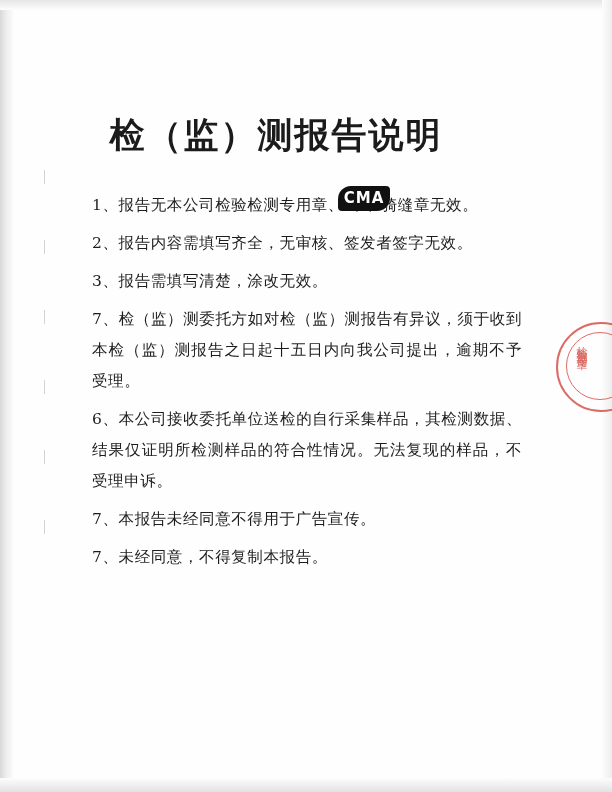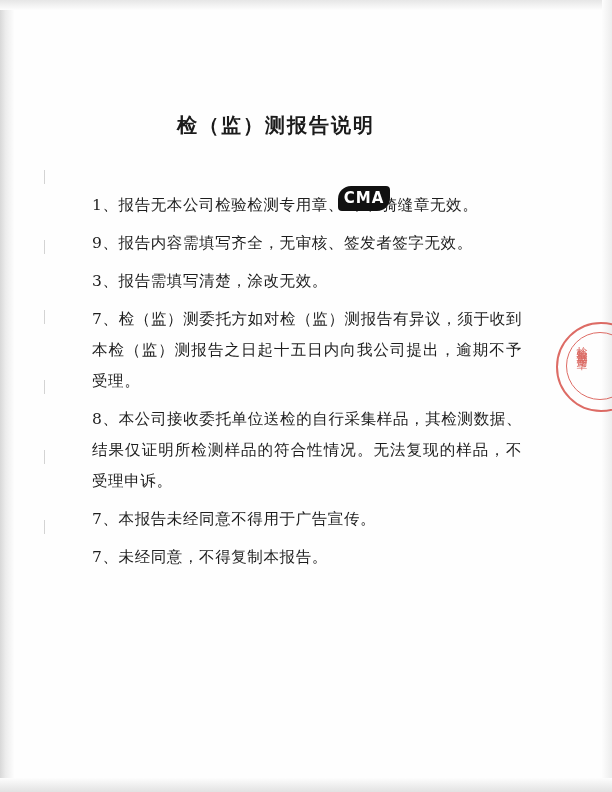--- a/index.html
+++ b/index.html
@@ -70,21 +70,21 @@
         rgba(160,160,160,0.45) 0px, rgba(160,160,160,0.45) 14px,
         rgba(255,255,255,0) 14px, rgba(255,255,255,0) 70px);
   }
 
   #doc-title {
     position: absolute;
     left: 0;
     top: 112px;
     width: 552px;
     text-align: center;
-    font-size: 20px;
+    font-size: 35px;
     font-weight: bold;
     letter-spacing: 2px;
     color: #1b1b1b;
     font-family: "DejaVu Serif", serif;
   }
 
   #clauses {
     position: absolute;
     left: 92px;
     top: 190px;
@@ -175,24 +175,24 @@
   <div class="scan-edge-left"></div>
   <div class="scan-edge-top"></div>
   <div class="scan-edge-right"></div>
   <div class="scan-edge-bottom"></div>
   <div class="fold-line"></div>
 
   <div id="doc-title">检（监）测报告说明</div>
 
   <div id="clauses">
     <div class="clause">1、报告无本公司检验检测专用章、        章和骑缝章无效。</div>
-    <div class="clause">9、报告内容需填写齐全，无审核、签发者签字无效。</div>
+    <div class="clause">2、报告内容需填写齐全，无审核、签发者签字无效。</div>
     <div class="clause">3、报告需填写清楚，涂改无效。</div>
     <div class="clause">7、检（监）测委托方如对检（监）测报告有异议，须于收到本检（监）测报告之日起十五日内向我公司提出，逾期不予受理。</div>
-    <div class="clause">8、本公司接收委托单位送检的自行采集样品，其检测数据、结果仅证明所检测样品的符合性情况。无法复现的样品，不受理申诉。</div>
+    <div class="clause">6、本公司接收委托单位送检的自行采集样品，其检测数据、结果仅证明所检测样品的符合性情况。无法复现的样品，不受理申诉。</div>
     <div class="clause">7、本报告未经同意不得用于广告宣传。</div>
     <div class="clause">7、未经同意，不得复制本报告。</div>
   </div>
 
   <div class="cma-stamp">
     <div class="cma-body"></div>
     <div class="cma-text">CMA</div>
   </div>
 
   <div id="seal">

